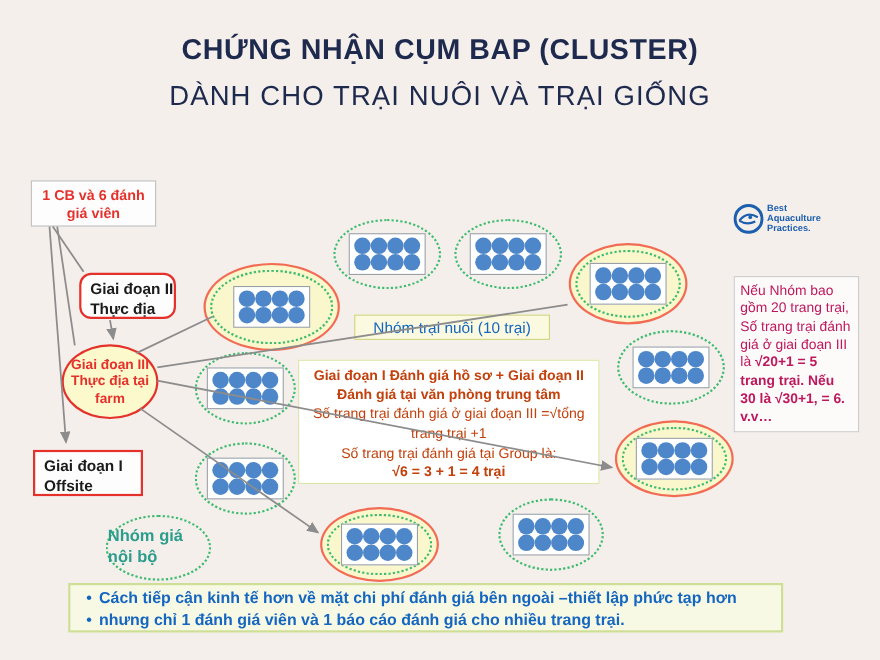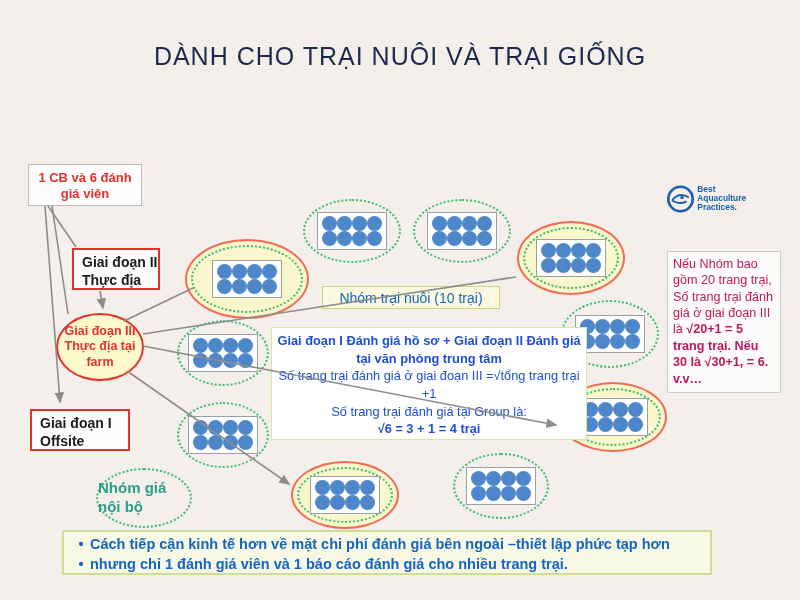--- a/index.html
+++ b/index.html
@@ -10,29 +10,29 @@
   
   #title{top:30px;left:0;width:800px;text-align:center;color:#1e2a4d;}
   #title .t1{font-size:26px;font-weight:bold;letter-spacing:.5px;}
   #title .t2{font-size:25px;font-weight:400;letter-spacing:1px;margin-top:12px;}
   #title .t3{font-size:22px;font-weight:bold;margin-top:9px;}
 
   
   .whitebox{background:#fdfdfd;border:1px solid #bdbdbd;}
   .redbox{background:#fdfdfd;border:2px solid #e5312b;}
   #cb-box{left:28px;top:164px;width:114px;height:42px;color:#e5312b;font-weight:bold;font-size:13px;text-align:center;padding-top:5px;line-height:1.25;}
-  #stage2-box{left:72px;top:248px;width:88px;height:42px;color:#1b1b1b;font-weight:bold;font-size:14px;padding:3px 0 0 8px;line-height:1.3;}
+  #stage2-box{left:72px;top:248px;width:88px;height:42px;color:#1b1b1b;font-weight:bold;font-size:14px;padding:3px 0 0 8px;line-height:1.3;border-radius:11px;}
   #stage1-box{left:30px;top:409px;width:100px;height:42px;color:#1b1b1b;font-weight:bold;font-size:14px;padding:3px 16px 0 8px;line-height:1.3;}
   #stage3-ellipse{left:56px;top:313px;width:88px;height:68px;background:#fcf9cd;border:2px solid #e5312b;border-radius:50%;color:#e5312b;font-weight:bold;font-size:12.5px;text-align:center;display:flex;align-items:center;justify-content:center;line-height:1.25;padding:2px;}
 
   
   #group-label{left:322px;top:286px;width:178px;height:23px;background:#fbf9e0;border:1px solid #cfd480;color:#1566c0;font-size:14px;text-align:center;line-height:22px;}
 
   
-  #center-box{left:271px;top:327px;width:316px;height:113px;background:#ffffff;border:1px solid #d9e6a8;color:#1d4ed8;font-size:12.8px;text-align:center;line-height:1.38;padding-top:4px;}
+  #center-box{left:271px;top:327px;width:274px;height:113px;background:#ffffff;border:1px solid #d9e6a8;color:#c2410c;font-size:12.8px;text-align:center;line-height:1.38;padding-top:4px;}
   #center-box .b{font-weight:bold;}
 
   
   #side-note{left:667px;top:251px;width:114px;height:142px;background:#fcfbfa;border:1px solid #cccccc;color:#be185d;font-size:12.6px;line-height:1.3;padding:4px 5px;}
   #side-note b{font-weight:bold;}
 
   
   #internal-ellipse{left:96px;top:468px;width:96px;height:60px;border:2px dotted #3dbb6e;border-radius:50%;color:#2b9d8a;font-weight:bold;font-size:15px;display:flex;align-items:center;justify-content:center;line-height:1.25;}
 
   
@@ -53,20 +53,21 @@
 
   
   #logo{left:666px;top:179px;width:84px;height:40px;}
 </style>
 </head>
 <body>
 
 <div id="slide">
 
   <div id="title" class="abs">
+    <div class="t1">CHỨNG NHẬN CỤM BAP (CLUSTER)</div>
     <div class="t2">DÀNH CHO TRẠI NUÔI VÀ TRẠI GIỐNG</div>
   </div>
 
   <div id="logo" class="abs">
     <svg width="84" height="40" viewBox="0 0 110 48">
       <circle cx="19" cy="24" r="16" fill="none" stroke="#1b5fae" stroke-width="3.5"></circle>
       <path d="M8 26 Q17 14 30 22" fill="none" stroke="#1b5fae" stroke-width="2.6"></path>
       <path d="M8 26 Q17 32 27 27" fill="none" stroke="#1b5fae" stroke-width="2.6"></path>
       <circle cx="21" cy="22" r="2.2" fill="#1b5fae"></circle>
       <text x="41" y="15" font-size="11" font-weight="bold" fill="#1b5fae">Best</text>

